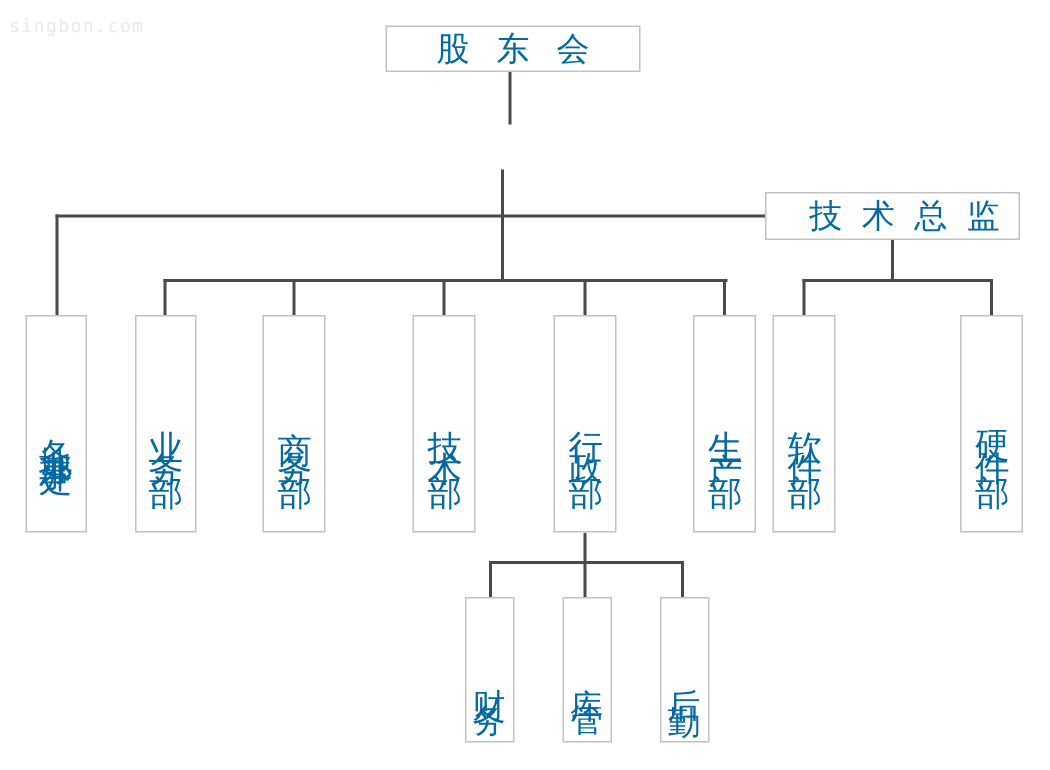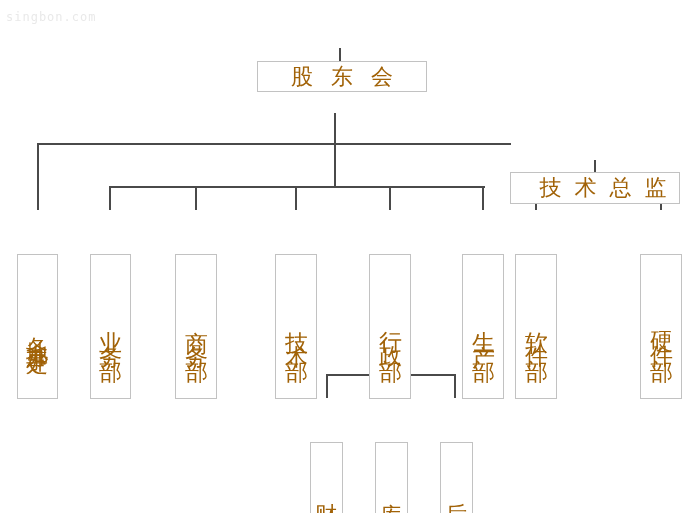--- a/index.html
+++ b/index.html
@@ -15,22 +15,21 @@
     color:#e9e9e9;
     font:12px "DejaVu Sans Mono",monospace;
     letter-spacing:1px;
     user-select:none;
   }
   .node{
     position:absolute;
     background:#ffffff;
     border:1px solid #c2c2c2;
     box-sizing:border-box;
-    color:#a16207;
-    margin-top:44px;
+    color:#0369a1;
   }
   
   .hnode{
     display:flex;align-items:center;justify-content:center;
     font-size:22px;
     white-space:nowrap;
   }
   .sp3{letter-spacing:18px;text-indent:18px;}  
   .sp4{letter-spacing:13px;text-indent:13px;}  
   

